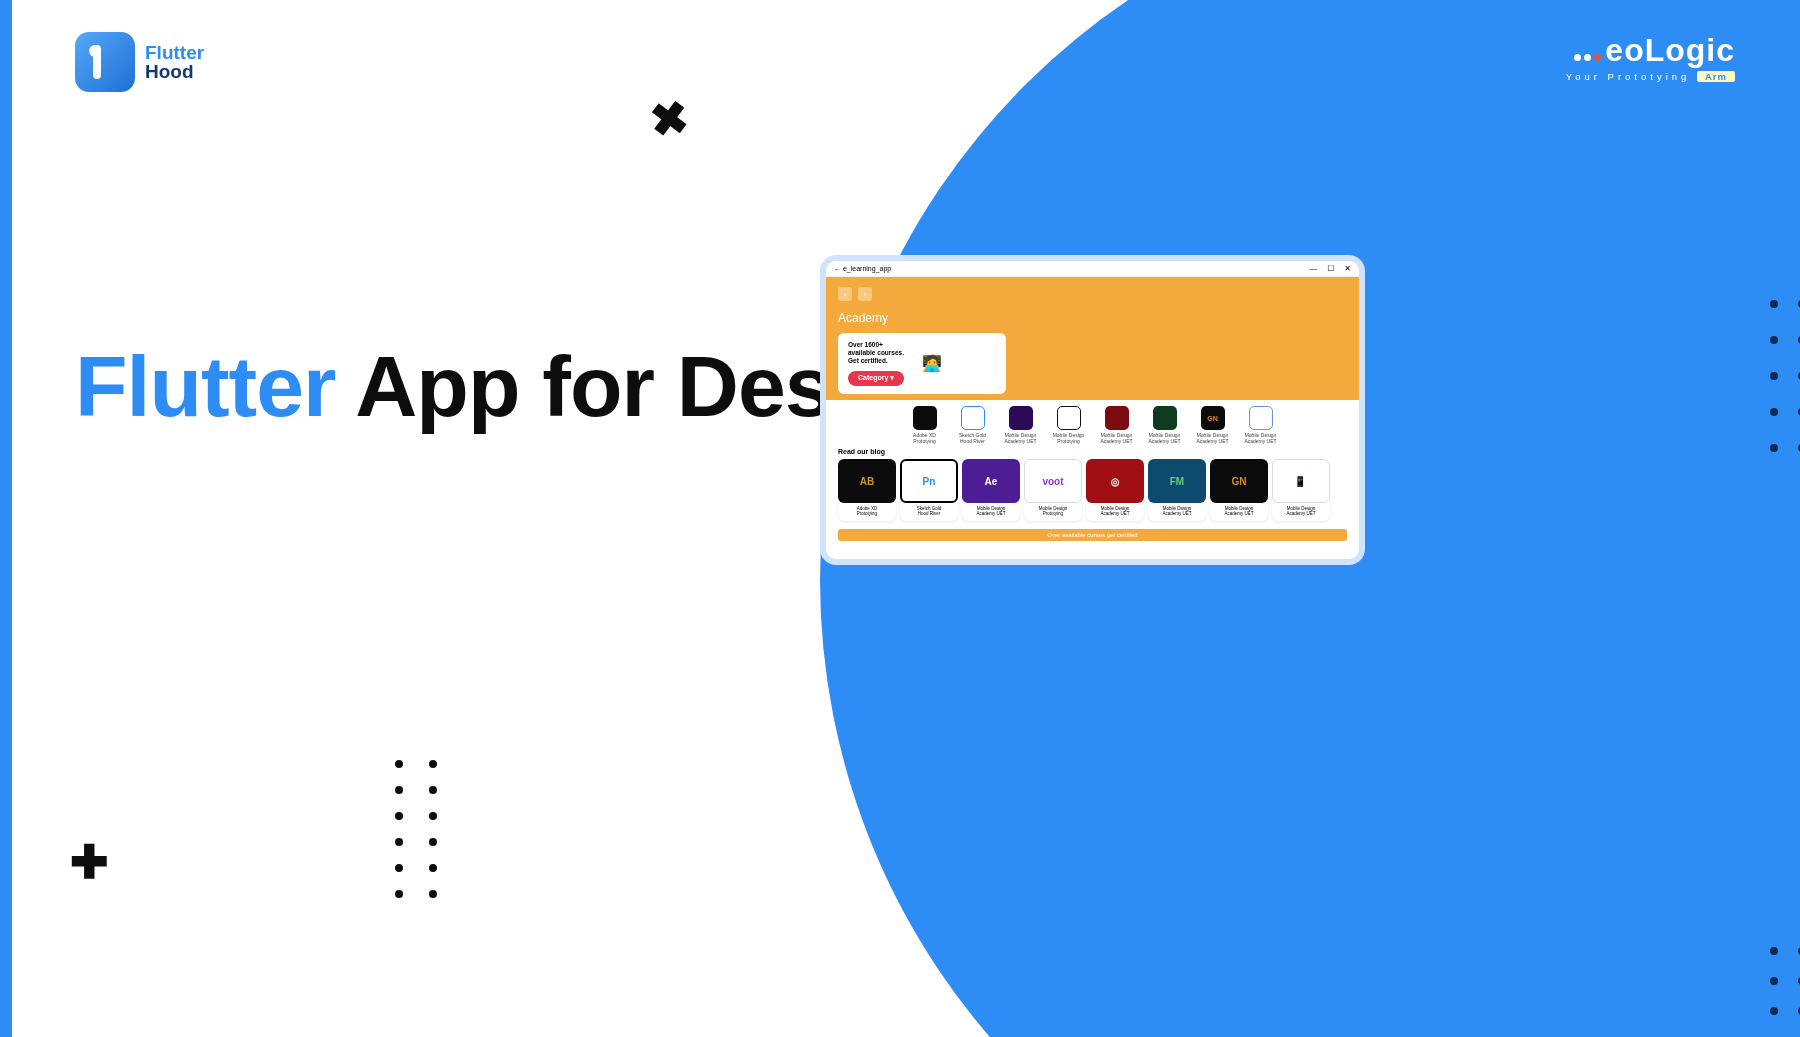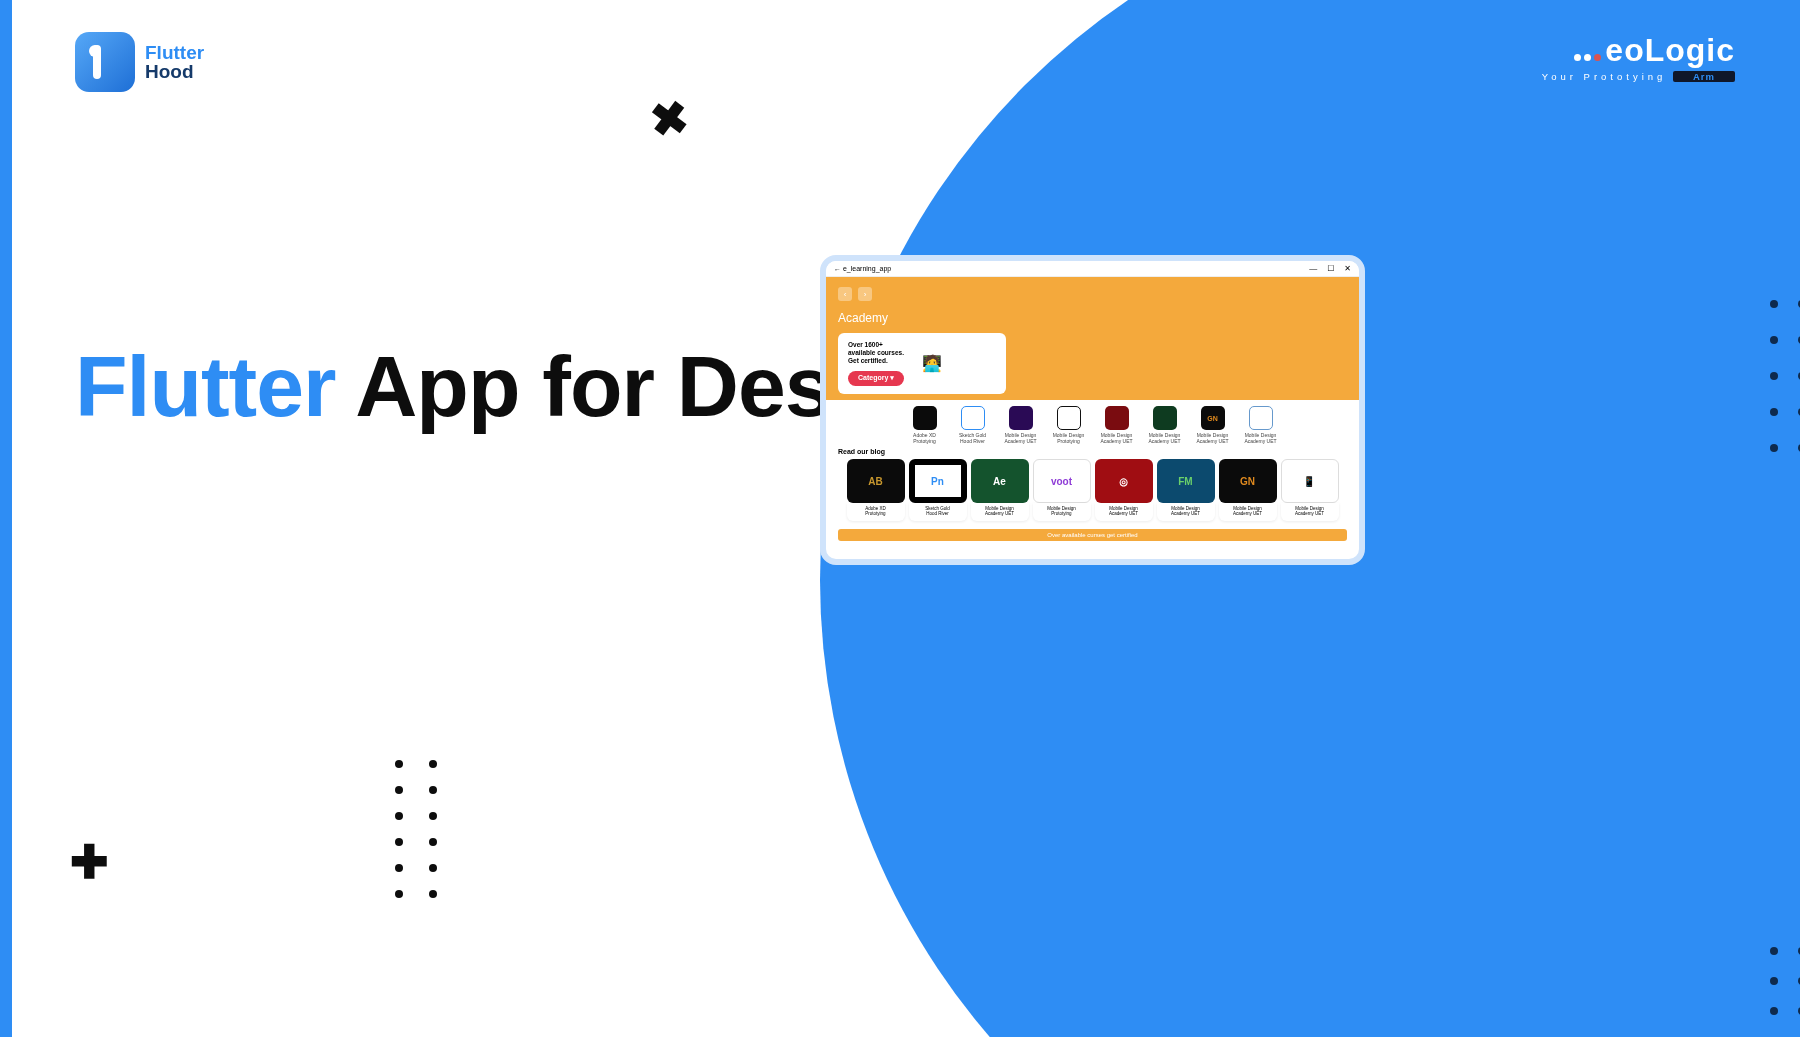--- a/index.html
+++ b/index.html
@@ -27,40 +27,40 @@
 .dots-left{position:absolute;left:395px;top:760px;grid-template-columns:repeat(2,8px)}
 .dots-right{position:absolute;right:-6px;top:300px;grid-template-columns:repeat(2,8px);gap:28px 20px}
 .dots-bottom{position:absolute;right:-6px;bottom:22px;grid-template-columns:repeat(2,8px);gap:22px 20px}
 
 .aeo{position:absolute;right:65px;top:32px;text-align:center;color:#fff}
 .aeo-main{font-size:32px;font-weight:800;letter-spacing:1px;display:flex;align-items:baseline;gap:4px;justify-content:flex-end}
 .aeo-dots{display:inline-flex;gap:3px;align-items:flex-end}
 .aeo-dots span{display:inline-block;width:7px;height:7px;background:#fff;border-radius:50%}
 .aeo-dots span.red{background:#d9534f}
 .aeo-sub{font-size:9.5px;letter-spacing:4px;margin-top:2px}
-.aeo-sub .arm{background:#0f172a;color:#2e8df4;padding:0 20px;border-radius:2px;font-weight:700;letter-spacing:1px}
+.aeo-sub .arm{background:#fef9c3;color:#2e8df4;padding:0 8px;border-radius:2px;font-weight:700;letter-spacing:1px}
 
 .app-panel{position:absolute;left:820px;top:255px;width:545px;height:310px;background:#fff;border:6px solid #cfe3fb;border-radius:16px;overflow:hidden}
 .titlebar{height:16px;background:#fff;display:flex;align-items:center;justify-content:space-between;padding:0 8px;font-size:7px;border-bottom:1px solid #eee}
 .titlebar .wnd{display:flex;gap:10px}
 .titlebar .wnd span{font-size:8px;line-height:1}
 .orange-band{background:#f4a93c;padding:10px 12px 6px}
 .nav-arrows{display:flex;gap:6px;margin-bottom:10px}
 .nav-arrows span{width:14px;height:14px;border-radius:3px;background:rgba(255,255,255,.35);display:flex;align-items:center;justify-content:center;font-size:8px;color:#fff}
 .explore{font-size:12px;color:#fff;font-weight:500}
 .promo{background:#fff;border-radius:6px;padding:8px 10px;margin-top:8px;display:flex;gap:14px;align-items:center;width:168px}
 .promo-txt{font-size:6.5px;font-weight:700;line-height:1.25}
 .promo-img{width:28px;height:24px;display:flex;align-items:center;justify-content:center}
 .cat-btn{background:#e6374f;color:#fff;border-radius:10px;font-size:7px;padding:3px 10px;display:inline-flex;align-items:center;gap:4px;margin-top:6px}
 .row1{display:flex;gap:8px;padding:6px 12px 4px;justify-content:center}
 .ico-sm{width:40px;text-align:center}
 .ico-sm .ibox{width:24px;height:24px;border-radius:5px;margin:0 auto}
 .ico-sm .lbl{font-size:5px;line-height:1.1;margin-top:3px;color:#444}
 .blog-lbl{font-size:7px;font-weight:700;padding:0 12px}
-.row2{display:flex;gap:4px;padding:4px 12px 6px;justify-content:center}
+.row2{display:flex;gap:4px;padding:4px 12px 6px;}
 .card-lg{width:58px}
 .card-lg .ci{height:44px;border-radius:6px;display:flex;align-items:center;justify-content:center;font-size:10px;color:#fff;font-weight:700}
 .card-lg .tail{background:#fff;height:18px;display:flex;flex-direction:column;align-items:center;justify-content:center;font-size:4.5px;line-height:1.1;border-radius:0 0 6px 6px;box-shadow:0 1px 3px rgba(0,0,0,.08)}
 .bottom-bar{margin:2px 12px 8px;background:#f4a93c;color:#fff;font-size:6px;text-align:center;border-radius:3px;padding:3px}
 </style>
 </head>
 <body>
 
 <div class="side-bar"></div>
 <div class="big-circle"></div>
@@ -189,28 +189,28 @@
   <div class="blog-lbl">Read our blog</div>
   <div class="row2" id="row2">
       <div class="card-lg">
         <div class="ci" style="background:#0b0b0b;;color:#c7972e">AB</div>
         <div class="tail">
           <div>Adobe XD</div>
           <div>Prototying</div>
         </div>
       </div>
       <div class="card-lg">
-        <div class="ci" style="background:#ffffff;border:6px solid #000000;;color:#2e8df4">Pn</div>
+        <div class="ci" style="background:#ffffff;border:2px solid #000000;;color:#2e8df4">Pn</div>
         <div class="tail">
           <div>Sketch Gold</div>
           <div>Hood River</div>
         </div>
       </div>
       <div class="card-lg">
-        <div class="ci" style="background:#14532d;;color:#fff">Ae</div>
+        <div class="ci" style="background:#4c1d95;;color:#fff">Ae</div>
         <div class="tail">
           <div>Mobile Design</div>
           <div>Academy UET</div>
         </div>
       </div>
       <div class="card-lg">
         <div class="ci" style="background:#ffffff;border:1px solid #ddd;;color:#8e3bd6">voot</div>
         <div class="tail">
           <div>Mobile Design</div>
           <div>Prototying</div>

